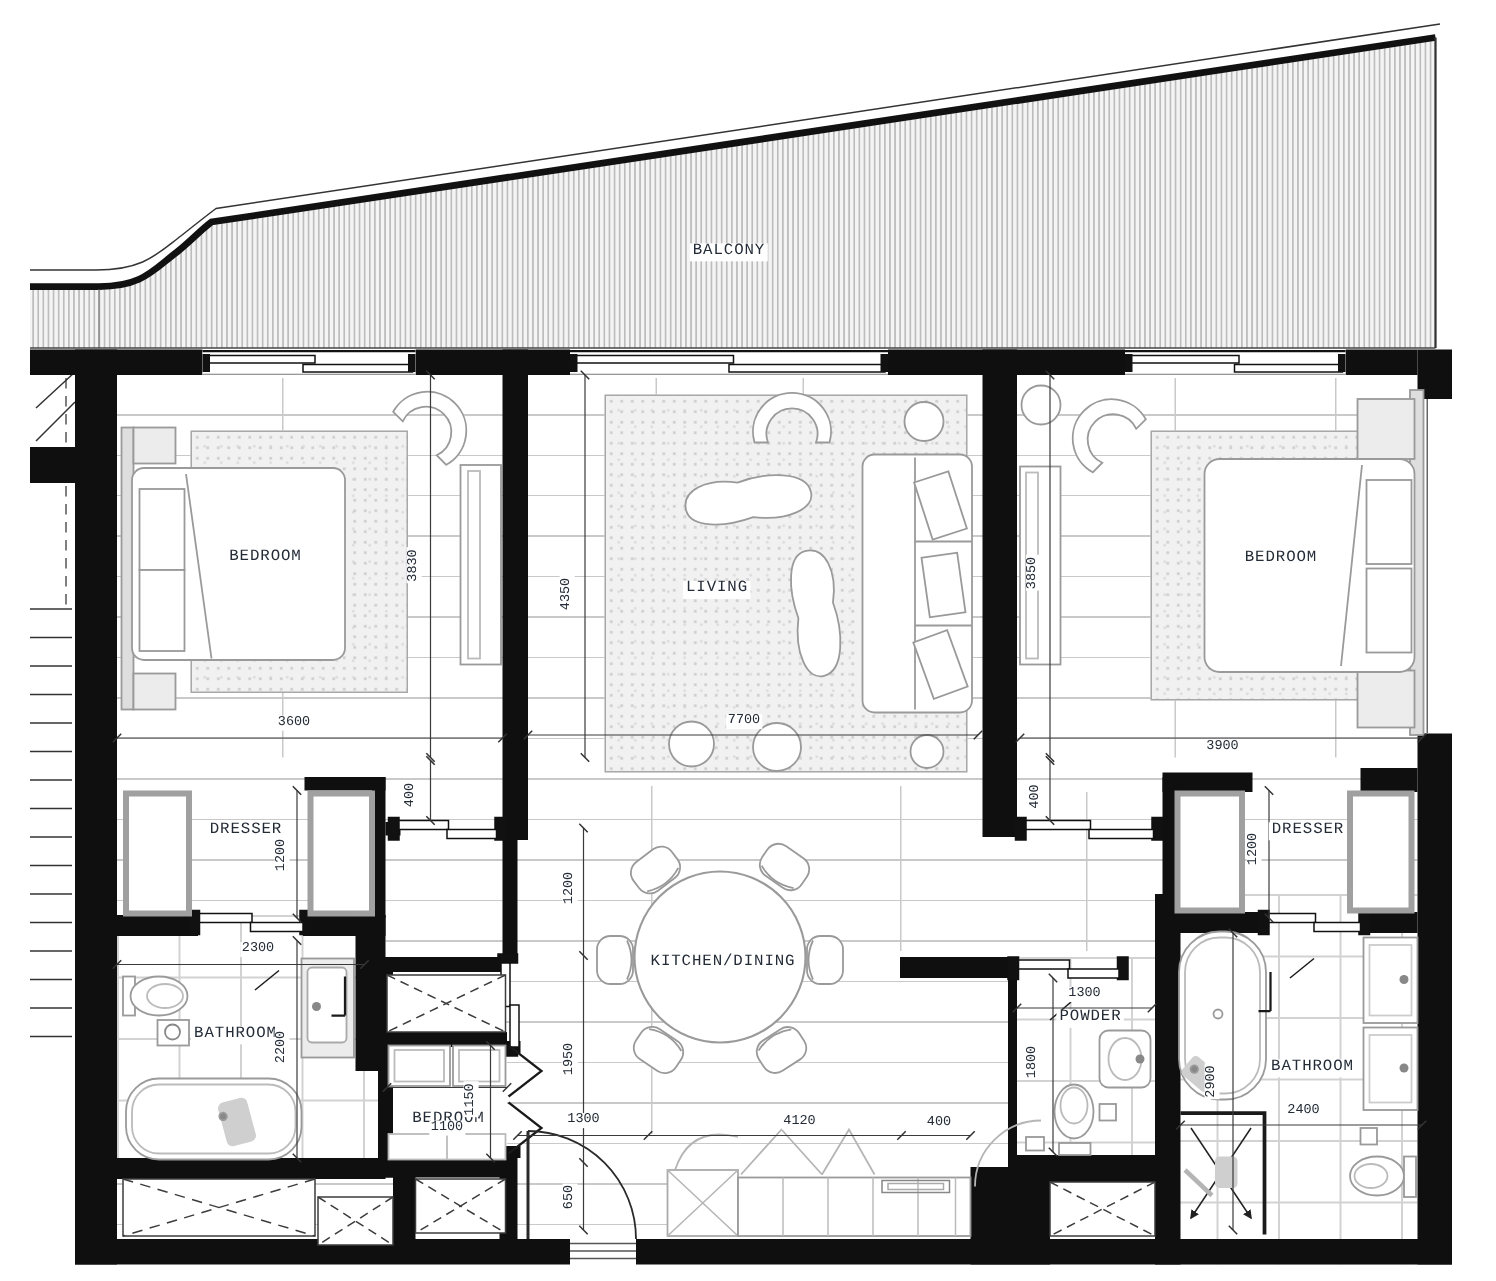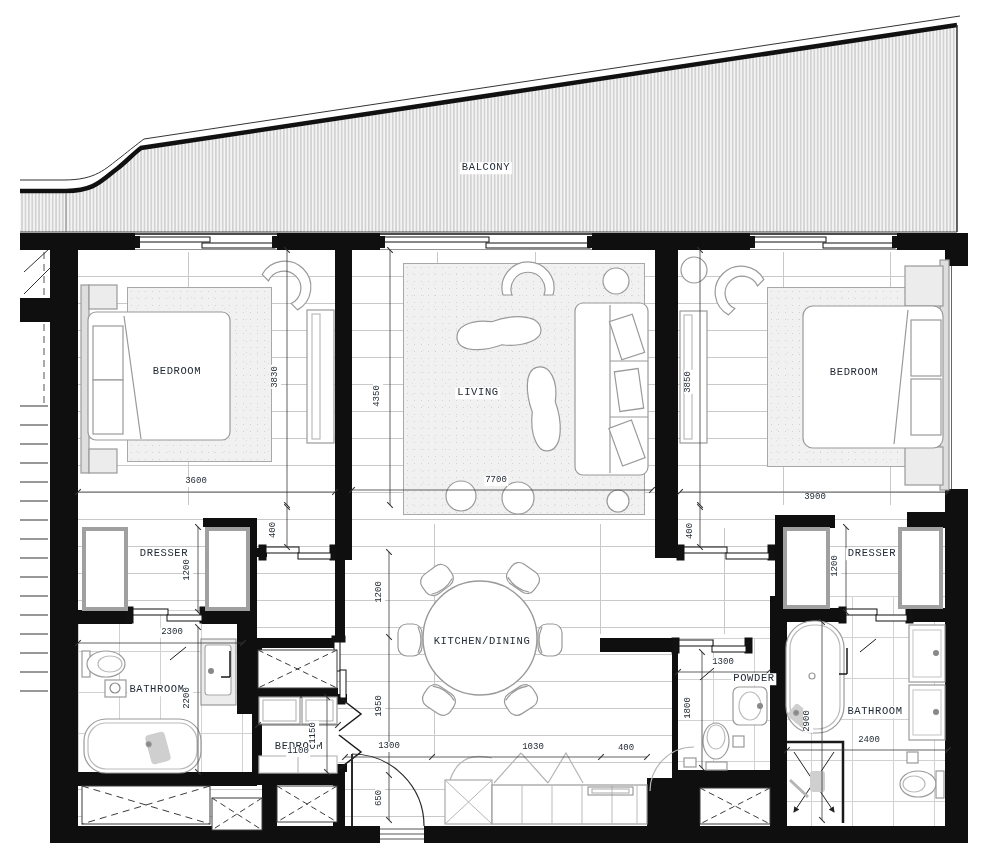--- a/index.html
+++ b/index.html
@@ -470,40 +470,40 @@
 
   <div class="lbl room" style="left:486px;top:168px;">BALCONY</div>
   <div class="lbl room" style="left:177px;top:372px;">BEDROOM</div>
   <div class="lbl room" style="left:478px;top:393px;">LIVING</div>
   <div class="lbl room" style="left:854px;top:373px;">BEDROOM</div>
   <div class="lbl room" style="left:164px;top:554px;">DRESSER</div>
   <div class="lbl room" style="left:872px;top:554px;">DRESSER</div>
   <div class="lbl room" style="left:482px;top:642px;">KITCHEN/DINING</div>
   <div class="lbl room" style="left:157px;top:690px;">BATHROOM</div>
   <div class="lbl room" style="left:299px;top:747px;">BEDROOM</div>
-  <div class="lbl room" style="left:727px;top:679px;margin-left:27px;">POWDER</div>
+  <div class="lbl room" style="left:727px;top:679px;">POWDER</div>
   <div class="lbl room" style="left:875px;top:712px;">BATHROOM</div>
 
   <div class="lbl dim" style="left:196px;top:482px;">3600</div>
   <div class="lbl dim v" style="left:276px;top:377px;">3830</div>
   <div class="lbl dim" style="left:496px;top:481px;">7700</div>
   <div class="lbl dim v" style="left:378px;top:396px;">4350</div>
   <div class="lbl dim" style="left:815px;top:482px;margin-top:16px;">3900</div>
   <div class="lbl dim v" style="left:689px;top:382px;">3850</div>
   <div class="lbl dim v" style="left:274px;top:530px;">400</div>
   <div class="lbl dim v" style="left:691px;top:531px;">400</div>
   <div class="lbl dim v" style="left:188px;top:570px;">1200</div>
   <div class="lbl dim v" style="left:836px;top:566px;">1200</div>
   <div class="lbl dim" style="left:160px;top:633px;margin-left:12px;">2300</div>
   <div class="lbl dim v" style="left:188px;top:698px;">2200</div>
   <div class="lbl dim" style="left:298px;top:752px;">1100</div>
   <div class="lbl dim v" style="left:314px;top:733px;">1150</div>
   <div class="lbl dim v" style="left:380px;top:592px;">1200</div>
   <div class="lbl dim v" style="left:380px;top:706px;">1950</div>
   <div class="lbl dim v" style="left:380px;top:798px;">650</div>
   <div class="lbl dim" style="left:389px;top:747px;">1300</div>
-  <div class="lbl dim" style="left:533px;top:748px;">1030</div>
+  <div class="lbl dim" style="left:533px;top:748px;">4120</div>
   <div class="lbl dim" style="left:626px;top:749px;">400</div>
   <div class="lbl dim" style="left:723px;top:663px;">1300</div>
   <div class="lbl dim v" style="left:689px;top:708px;">1800</div>
   <div class="lbl dim" style="left:869px;top:741px;">2400</div>
   <div class="lbl dim v" style="left:808px;top:721px;">2900</div>
 </div>
 
 </body></html>

